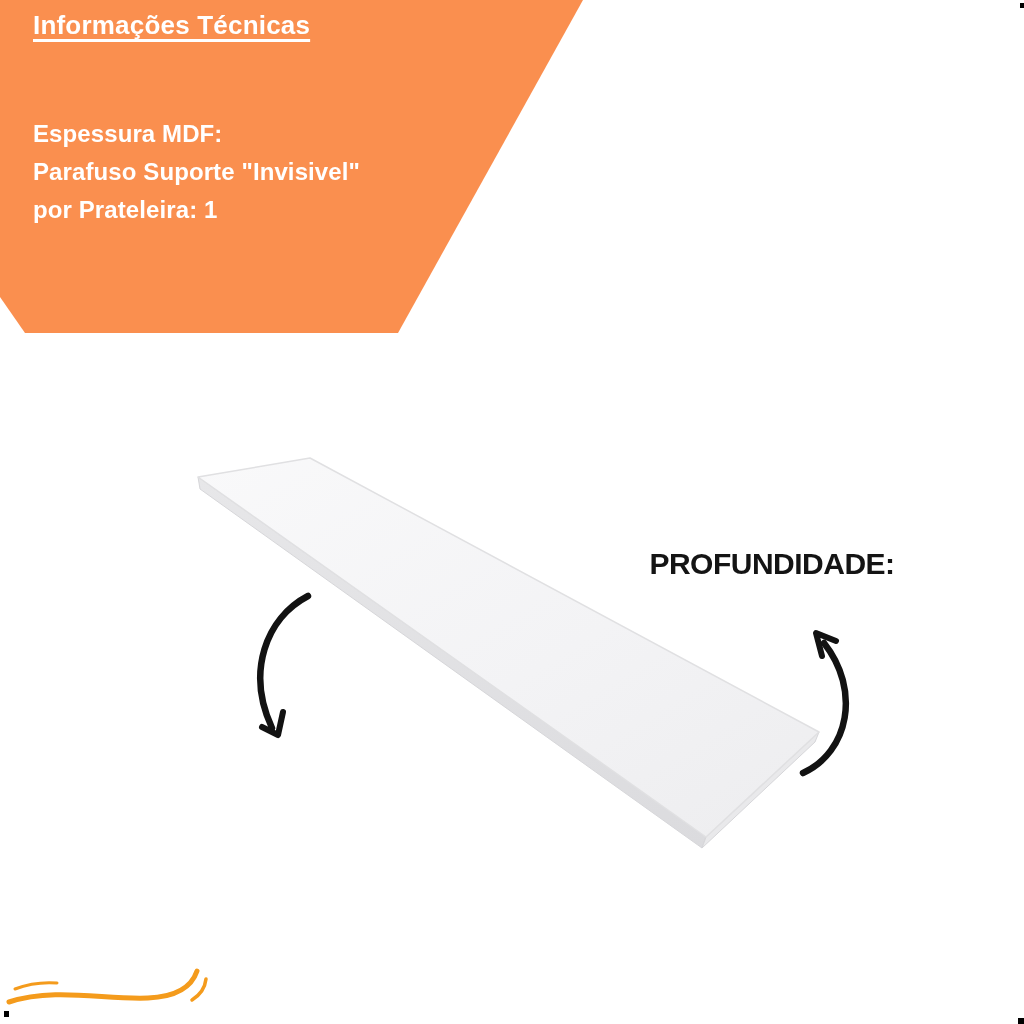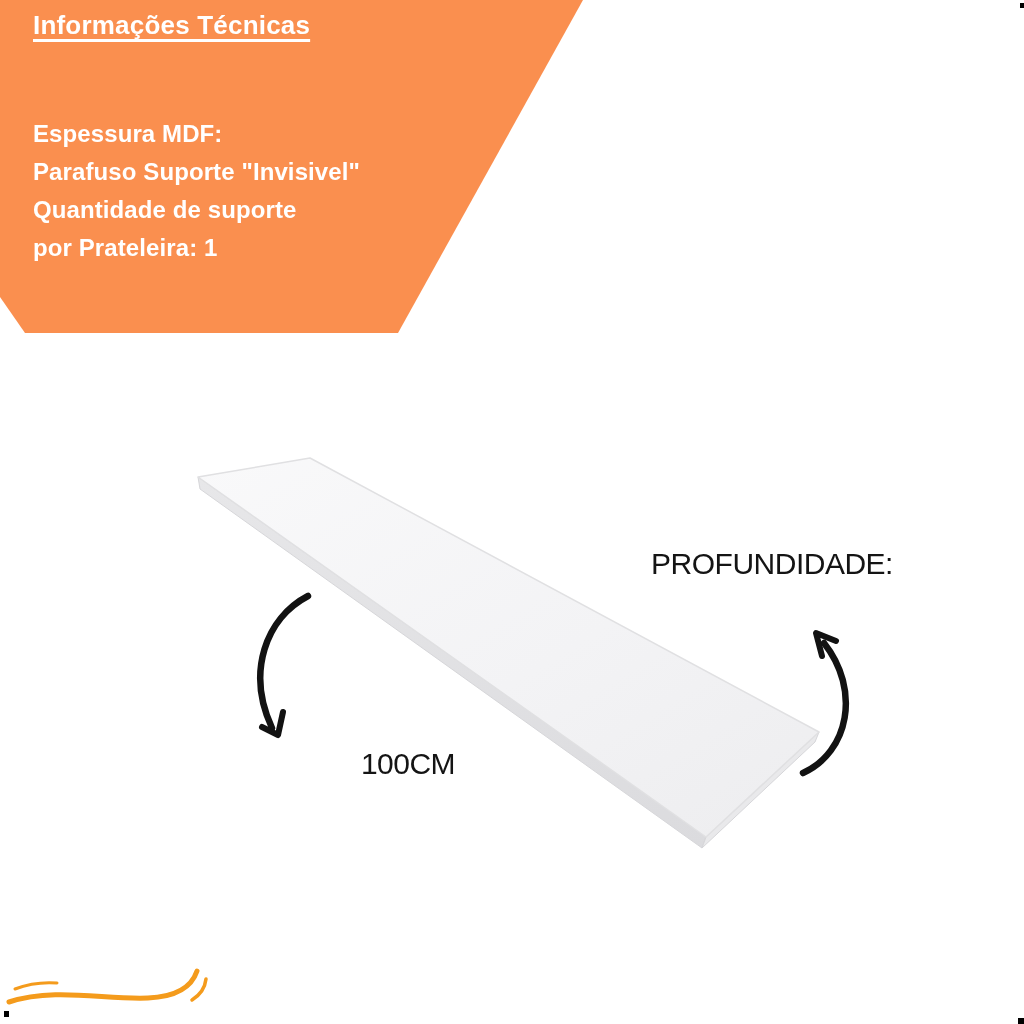--- a/index.html
+++ b/index.html
@@ -21,21 +21,21 @@
     text-decoration:underline;text-decoration-thickness:3px;text-underline-offset:5px;
   }
   .banner-body{
     position:absolute;left:33px;top:83px;
     font-size:24px;font-weight:700;line-height:38px;letter-spacing:.1px;margin-top:32px;
   }
 
   
   .dim-label{
     position:absolute;width:320px;text-align:center;color:#141414;
-    font-size:30px;font-weight:400;line-height:42px;letter-spacing:-.5px;
+    font-size:30px;font-weight:700;line-height:42px;letter-spacing:-.5px;
   }
   .depth-label{left:612px;top:543px;}
   .length-label{left:248px;top:743px;}
 </style>
 </head>
 <body>
 
 <div class="stage">
 
   <svg class="art" viewBox="0 0 1024 1024" aria-hidden="true">
@@ -78,26 +78,24 @@
       <rect x="4" y="1011" width="5" height="6" fill="#000000"></rect>
       <rect x="1018" y="1018" width="6" height="6" fill="#000000"></rect>
     </g>
   </svg>
 
   <div class="banner">
     <h1 class="banner-title">Informações Técnicas</h1>
     <div class="banner-body">
       <div class="bline">Espessura MDF:</div>
       <div class="bline">Parafuso Suporte "Invisivel"</div>
-      <div class="bline">Quantidade de suporte</div>
       <div class="bline">por Prateleira: 1</div>
     </div>
   </div>
 
   <div class="dim-label depth-label">
     <div class="dim-line">PROFUNDIDADE:</div>
   </div>
 
   <div class="dim-label length-label">
-    <div class="dim-line">100CM</div>
   </div>
 
 </div>
 
 </body></html>

